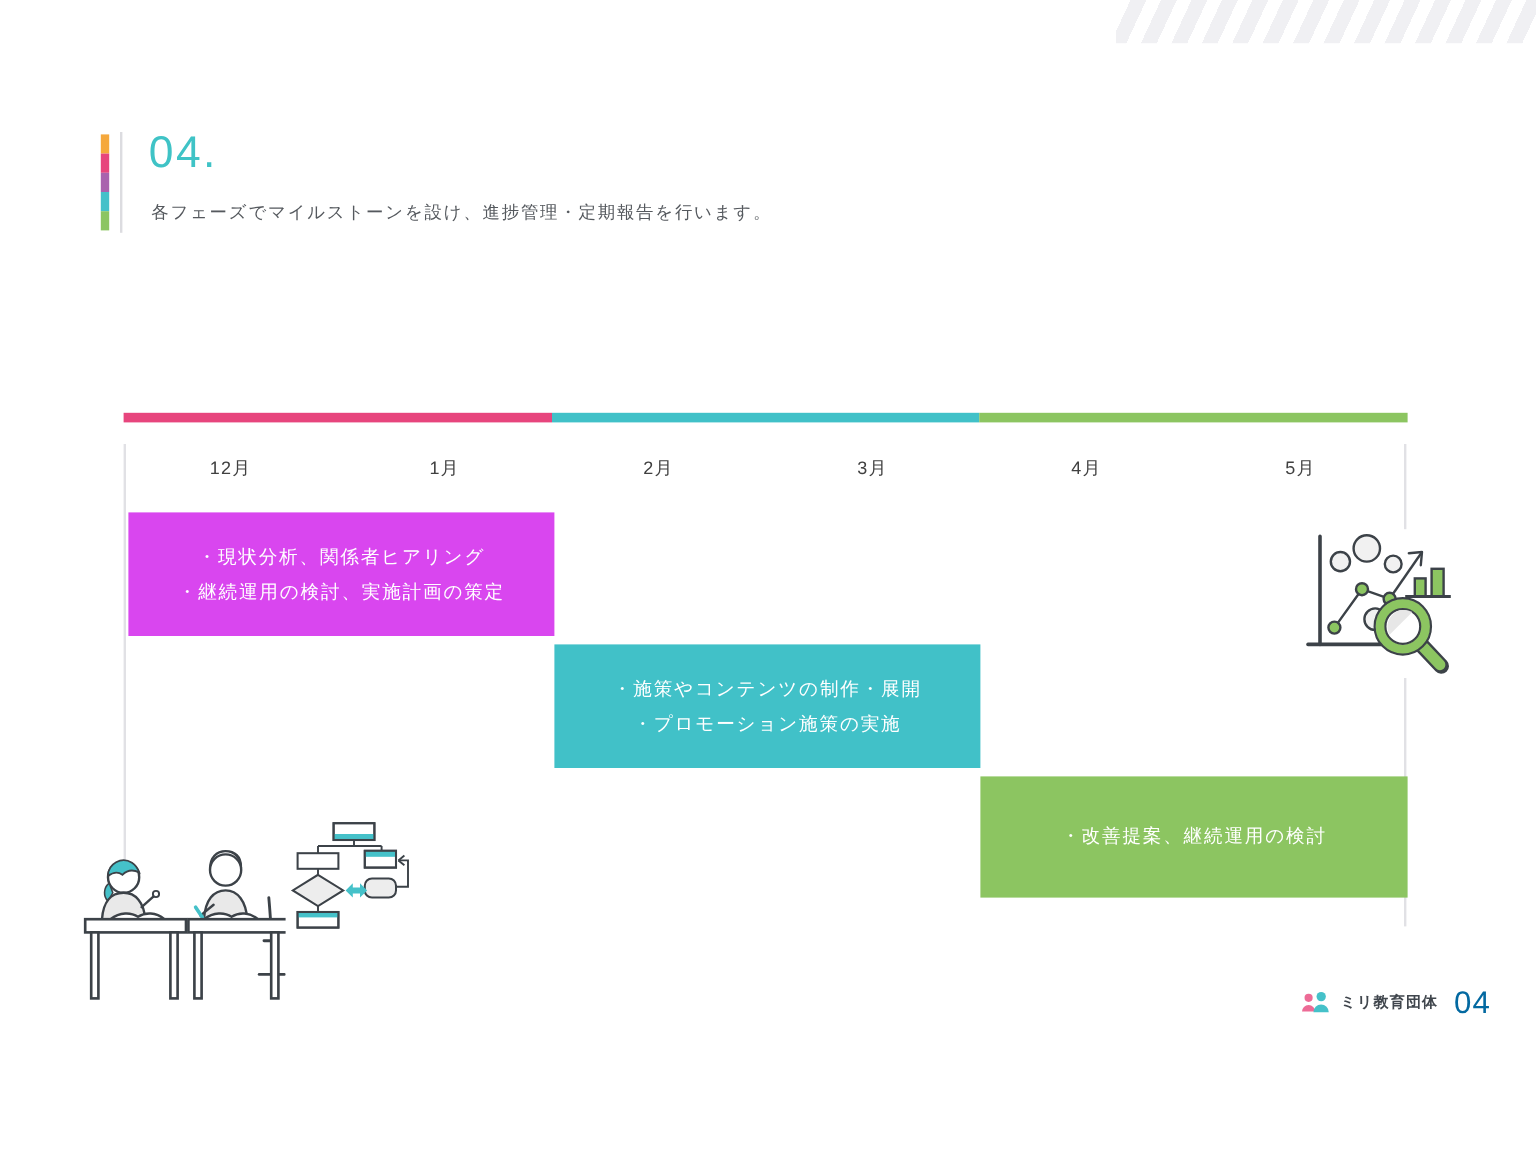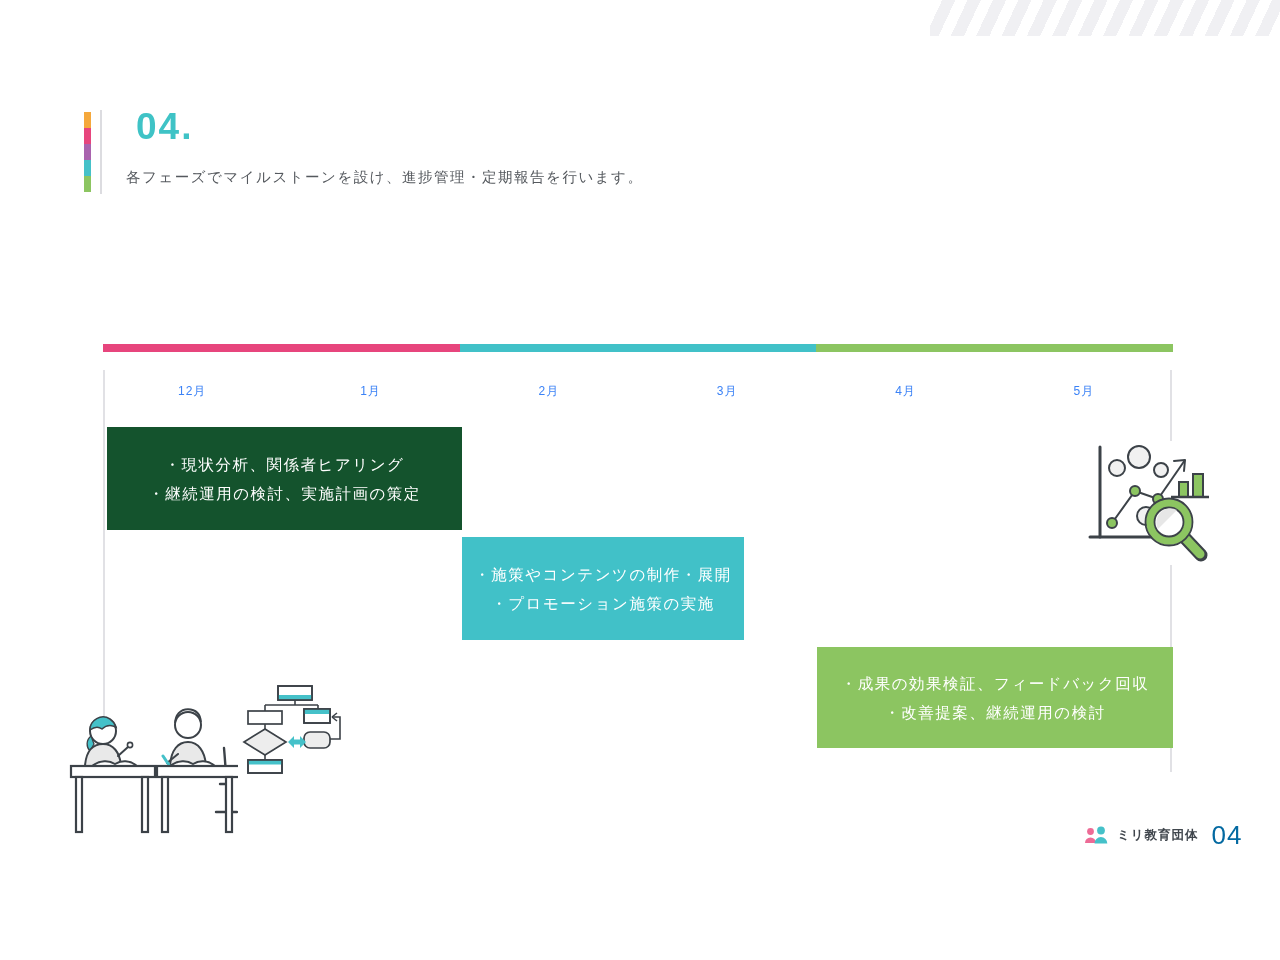--- a/index.html
+++ b/index.html
@@ -18,53 +18,53 @@
   
   .accent-bar{position:absolute;left:84px;top:112px;width:7px;height:80px;display:flex;flex-direction:column;}
   .accent-bar span{flex:1;}
   .seg-orange{background:#F5A83C;}
   .seg-pink{background:#E7457D;}
   .seg-purple{background:#A963AE;}
   .seg-teal{background:#45C1C9;}
   .seg-green{background:#8CC561;}
   .title-divider{position:absolute;left:100px;top:110px;width:2px;height:84px;background:#dcdce0;}
   h1.page-title{
-    position:absolute;left:136px;top:106px;margin:0;
-    font-size:37px;font-weight:700;letter-spacing:2px;color:#383E44;
+    position:absolute;left:124px;top:106px;margin:0;
+    font-size:37px;font-weight:400;letter-spacing:2px;color:#383E44;
     display:flex;align-items:baseline;gap:7px;white-space:nowrap;
   }
   h1 .section-number{color:#3FC3C6;}
   .subtitle{
     position:absolute;left:126px;top:168px;margin:0;
     font-size:14.5px;color:#55595e;letter-spacing:1.5px;white-space:nowrap;
   }
   
   .phase-labels{
     position:absolute;left:103px;top:303px;width:1070px;height:36px;
     display:flex;text-align:center;
   }
   .phase-labels .phase-label{
     flex:1;font-size:21px;color:#3a4046;letter-spacing:3px;line-height:36px;white-space:nowrap;
   }
   .phase-strip{position:absolute;left:103px;top:344px;width:1070px;height:8px;display:flex;}
   .phase-strip span{flex:1;}
   .months{
     position:absolute;left:103px;top:374px;width:1070px;height:34px;display:flex;text-align:center;
   }
-  .months .month{flex:1;font-size:12px;color:#3b82f6;letter-spacing:1px;line-height:34px;}
+  .months .month{flex:1;font-size:15px;color:#404040;letter-spacing:1px;line-height:34px;}
   .vline{position:absolute;top:370px;width:2px;height:402px;background:#e1e1e5;}
   .vline.left{left:103px;}
   .vline.right{left:1170px;}
   .task-bar{
     position:absolute;height:103px;display:flex;flex-direction:column;
     justify-content:center;align-items:center;
     color:#ffffff;font-size:15.5px;letter-spacing:1.5px;line-height:29px;white-space:nowrap;
   }
-  .task-bar.bar-pink{left:107px;top:427px;width:355px;background:#14532d;}
-  .task-bar.bar-teal{left:462px;top:537px;width:282px;background:#41C1C8;}
+  .task-bar.bar-pink{left:107px;top:427px;width:355px;background:#d946ef;}
+  .task-bar.bar-teal{left:462px;top:537px;width:355px;background:#41C1C8;}
   .task-bar.bar-green{left:817px;top:647px;width:356px;height:101px;background:#8CC561;}
   
   .illus{position:absolute;}
   .illus-chart{left:1083px;top:441px;width:128px;height:124px;background:#ffffff;}
   .illus-flow{left:238px;top:678px;width:112px;height:100px;}
   .illus-desk{left:66px;top:696px;width:172px;height:142px;}
   
   .footer{
     position:absolute;left:1084px;top:820px;display:flex;align-items:center;gap:7px;
   }
@@ -112,21 +112,20 @@
 
   <div class="task-bar bar-pink">
     <div>・現状分析、関係者ヒアリング</div>
     <div>・継続運用の検討、実施計画の策定</div>
   </div>
   <div class="task-bar bar-teal">
     <div>・施策やコンテンツの制作・展開</div>
     <div>・プロモーション施策の実施</div>
   </div>
   <div class="task-bar bar-green">
-    <div>・成果の効果検証、フィードバック回収</div>
     <div>・改善提案、継続運用の検討</div>
   </div>
 
   <svg class="illus illus-chart" viewBox="0 0 128 124">
     <g stroke="#3c4248" stroke-width="3" stroke-linecap="round" fill="none">
       <path d="M17,6 L17,96"></path>
         <path d="M7,96 L96,96"></path>
     </g>
     <g fill="#f1f1f1" stroke="#3c4248" stroke-width="2">
       <circle cx="34" cy="27" r="8"></circle>

